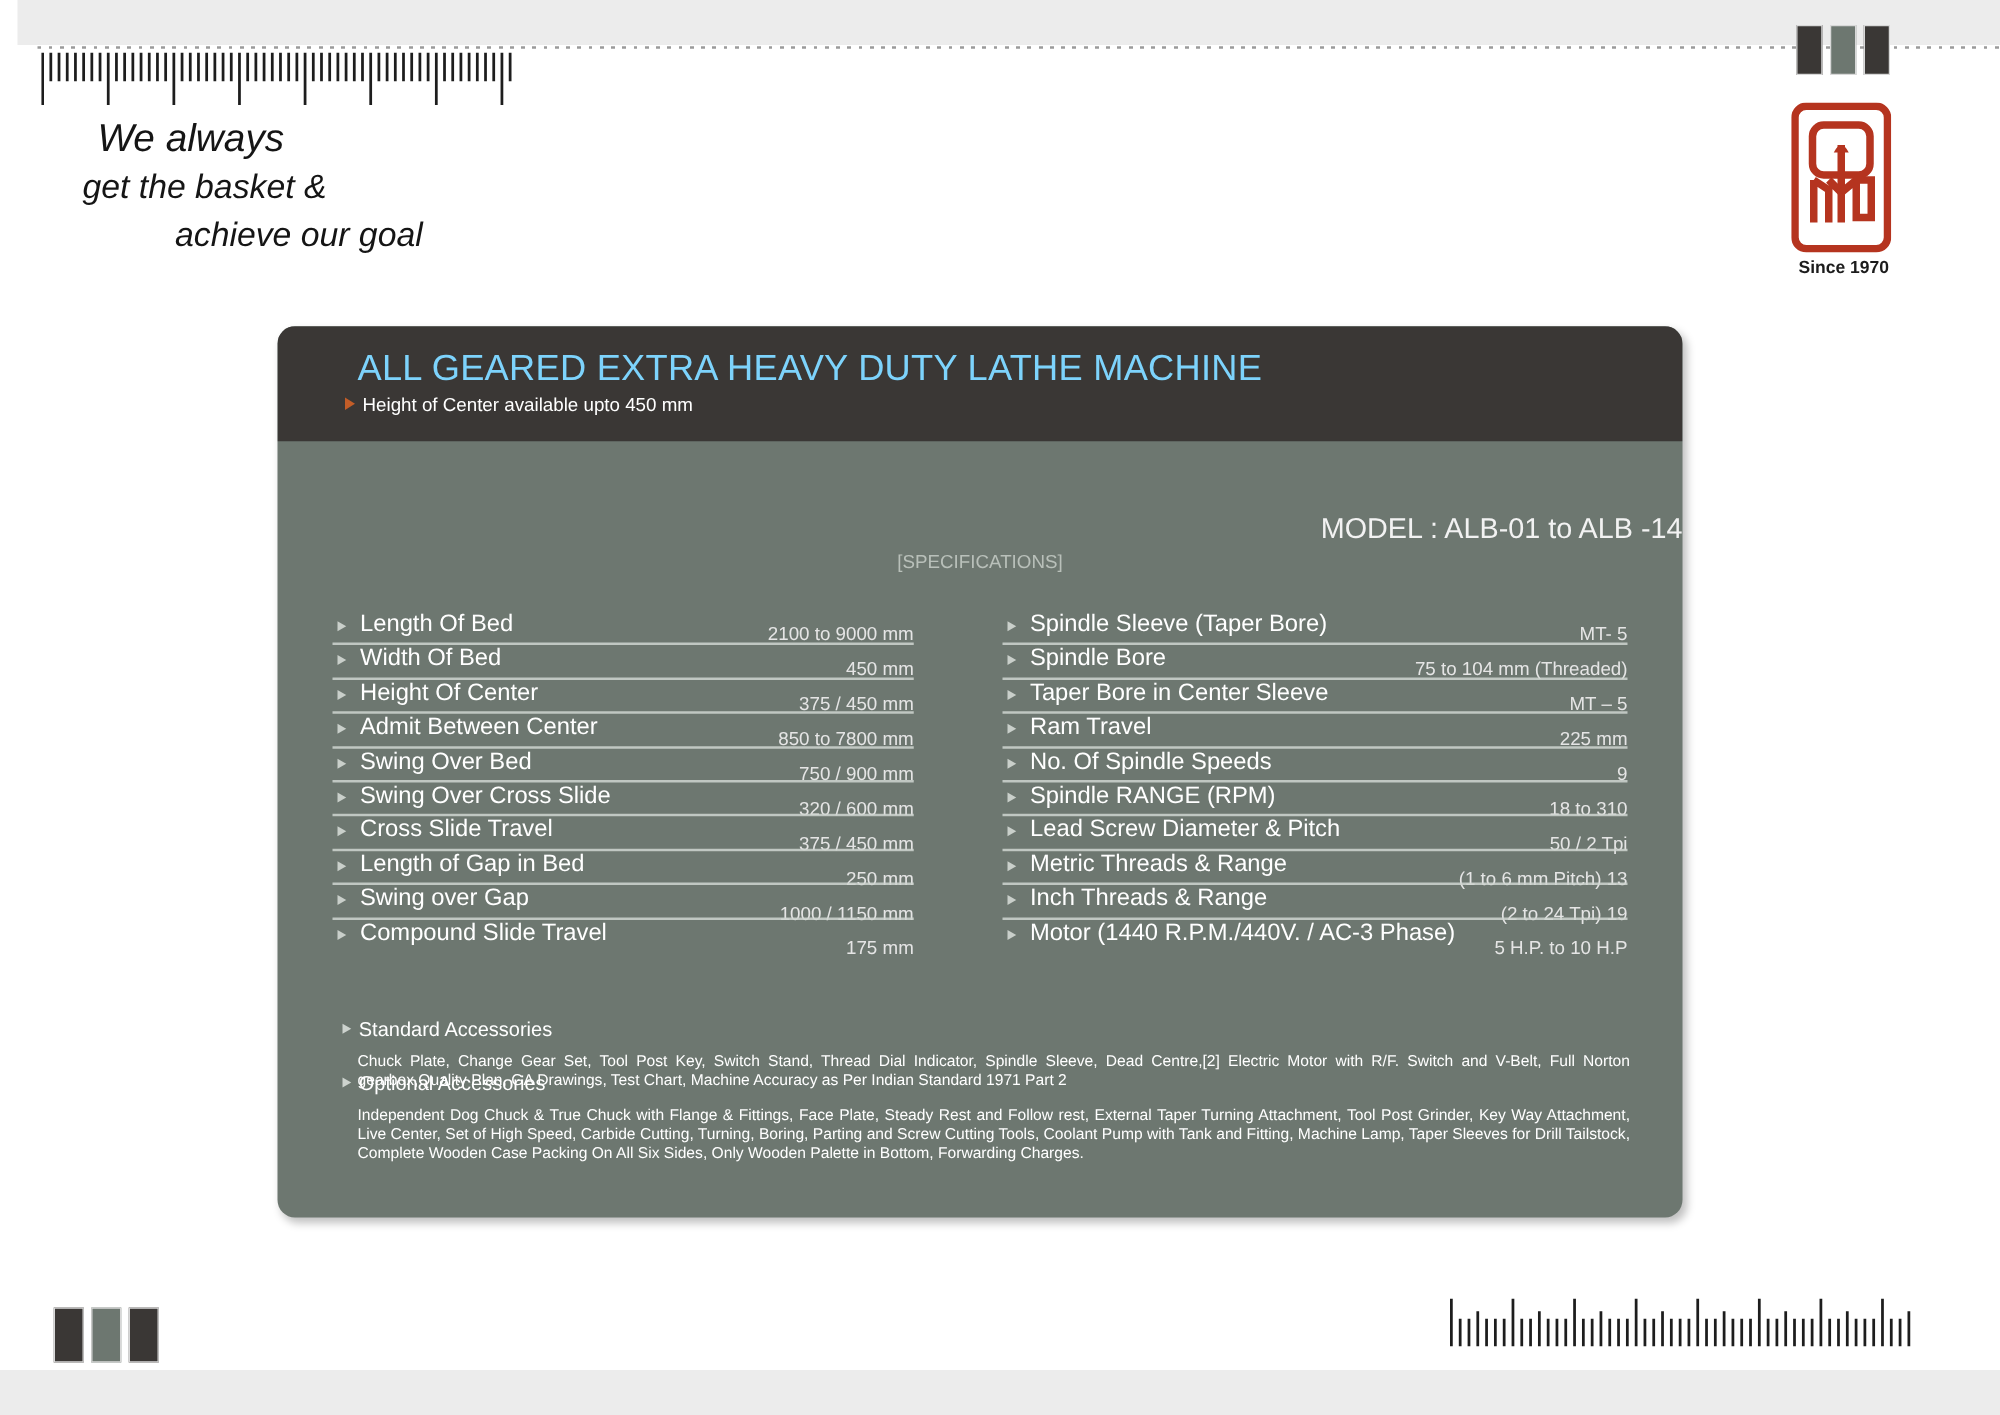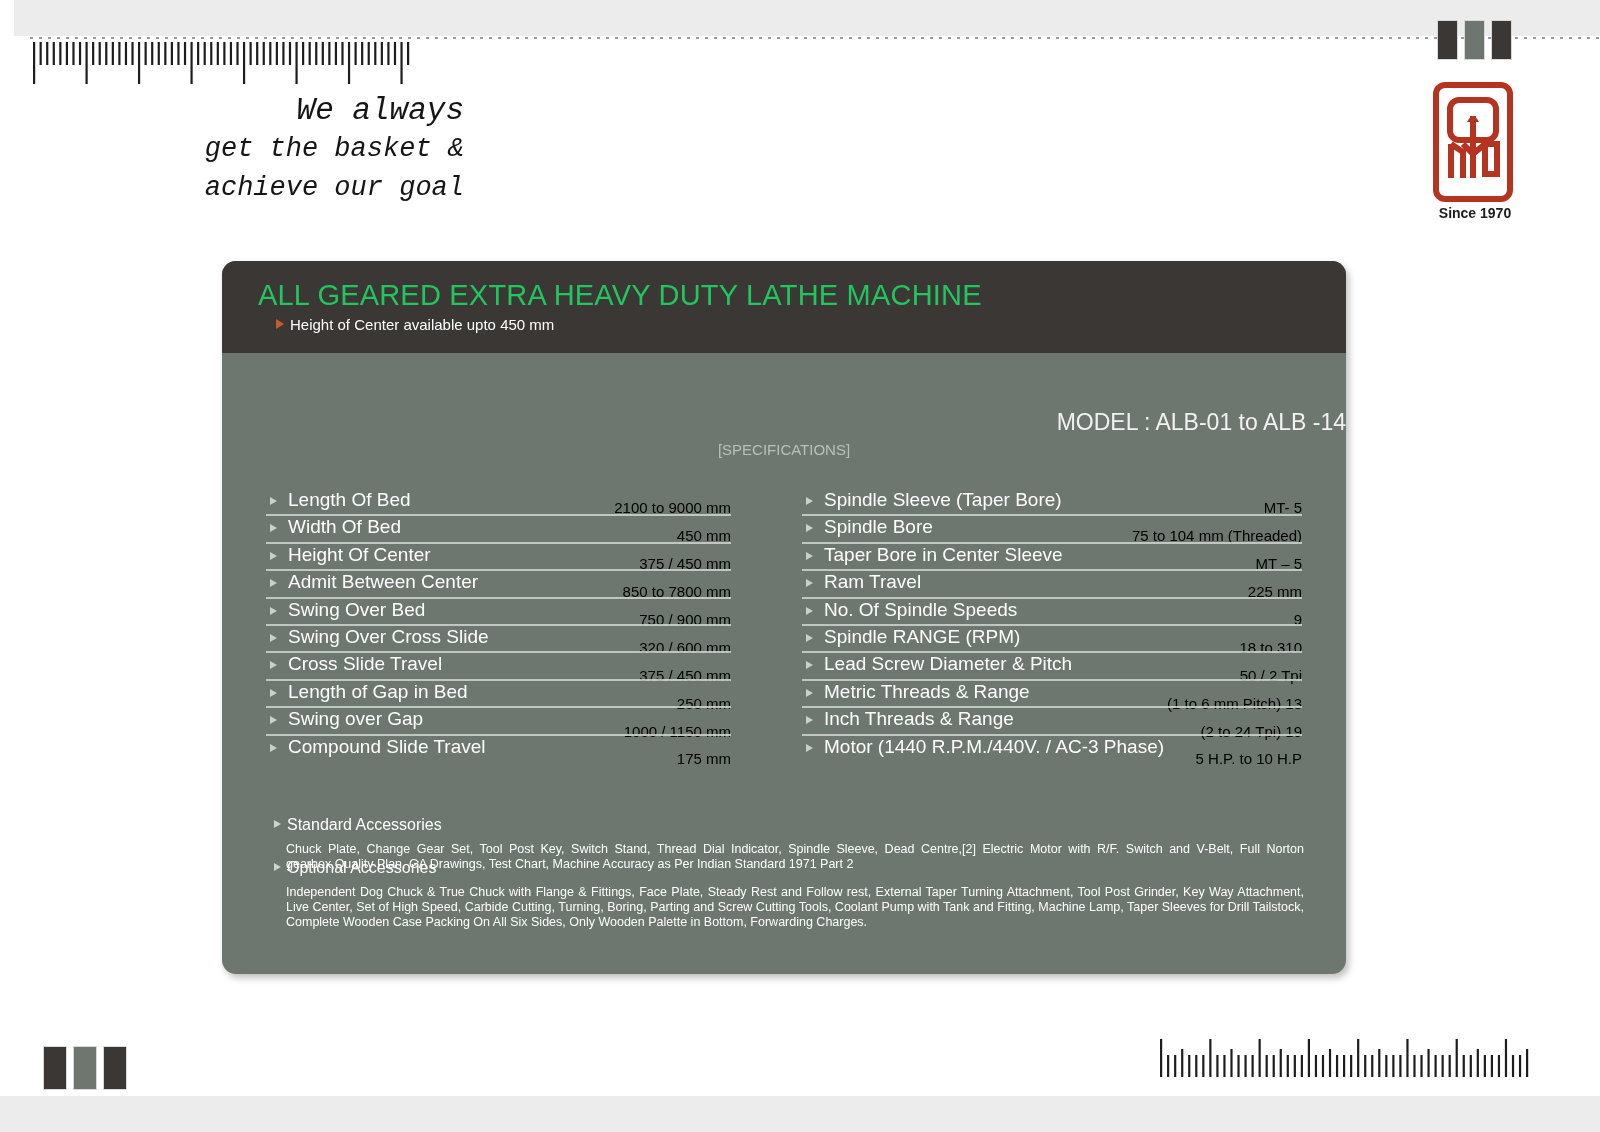--- a/index.html
+++ b/index.html
@@ -28,25 +28,24 @@
     position: absolute; left: 0; top: 1096px; width: 1600px; height: 36px;
     background: #ececec;
   }
 
   
   .ruler-tl { position: absolute; left: 33px; top: 42px; width: 378px; height: 45px; }
   .ruler-bl { position: absolute; left: 1160px; top: 1031px; width: 372px; height: 50px; }
 
   
   .slogan {
-    position: absolute; left: 44px; top: 92px; width: 420px;
-    font-family: Liberation Mono, monospace;
+    position: absolute; left: 56px; top: 92px; width: 420px;
+    font-family: Liberation Sans, sans-serif;
     font-style: italic;
     color: #151515;
-    text-align: right;
   }
   .slogan div { white-space: nowrap; }
   .slogan .l1 { font-size: 31px; padding-left: 22px; line-height: 1.22; }
   .slogan .l2 { font-size: 27px; padding-left: 10px; line-height: 1.45; }
   .slogan .l3 { font-size: 27px; padding-left: 84px; line-height: 1.45; }
 
   
   .tribar { position: absolute; display: flex; gap: 6px; }
   .tribar span { display: block; border: 1px solid #d8d8d8; }
   .tribar.tr { left: 1437px; top: 20px; }
@@ -68,22 +67,22 @@
     position: absolute; left: 222px; top: 261px; width: 1124px; height: 713px;
     background: #6d7770;
     border-radius: 14px;
     box-shadow: 3px 4px 7px rgba(0,0,0,0.25);
     overflow: hidden;
   }
   .card-header {
     position: relative; height: 92px; background: #3a3735;
   }
   .header-title {
-    position: absolute; left: 36px; top: 18px;
-    font-size: 29px; color: #22c55e; letter-spacing: .2px;
+    position: absolute; left: 64px; top: 18px;
+    font-size: 29px; color: #7dd3fc; letter-spacing: .2px;
     white-space: nowrap;
   }
   .header-sub {
     position: absolute; left: 54px; top: 55px;
     font-size: 15px; color: #ffffff; white-space: nowrap;
   }
   .arrow-orange {
     display: inline-block; width: 0; height: 0;
     border-left: 8px solid #c35d28;
     border-top: 5px solid transparent;
@@ -121,21 +120,21 @@
     border-left: 7px solid #c9cfca;
     border-top: 4.5px solid transparent;
     border-bottom: 4.5px solid transparent;
   }
   .spec-row .label {
     position: absolute; left: 22px; top: 0;
     font-size: 19px; color: #ffffff; white-space: nowrap;
   }
   .spec-row .value {
     position: absolute; right: 0; top: 11px;
-    font-size: 15px; color: #000000; white-space: nowrap; text-align: right;
+    font-size: 15px; color: #e5e5e5; white-space: nowrap; text-align: right;
   }
 
   
   .acc { position: absolute; left: 52px; width: 1030px; }
   .acc-head {
     font-size: 16px; color: #ffffff; margin-bottom: 8px;
   }
   .acc-head .tri {
     display: inline-block; width: 0; height: 0;
     border-left: 7px solid #cdd3ce;

